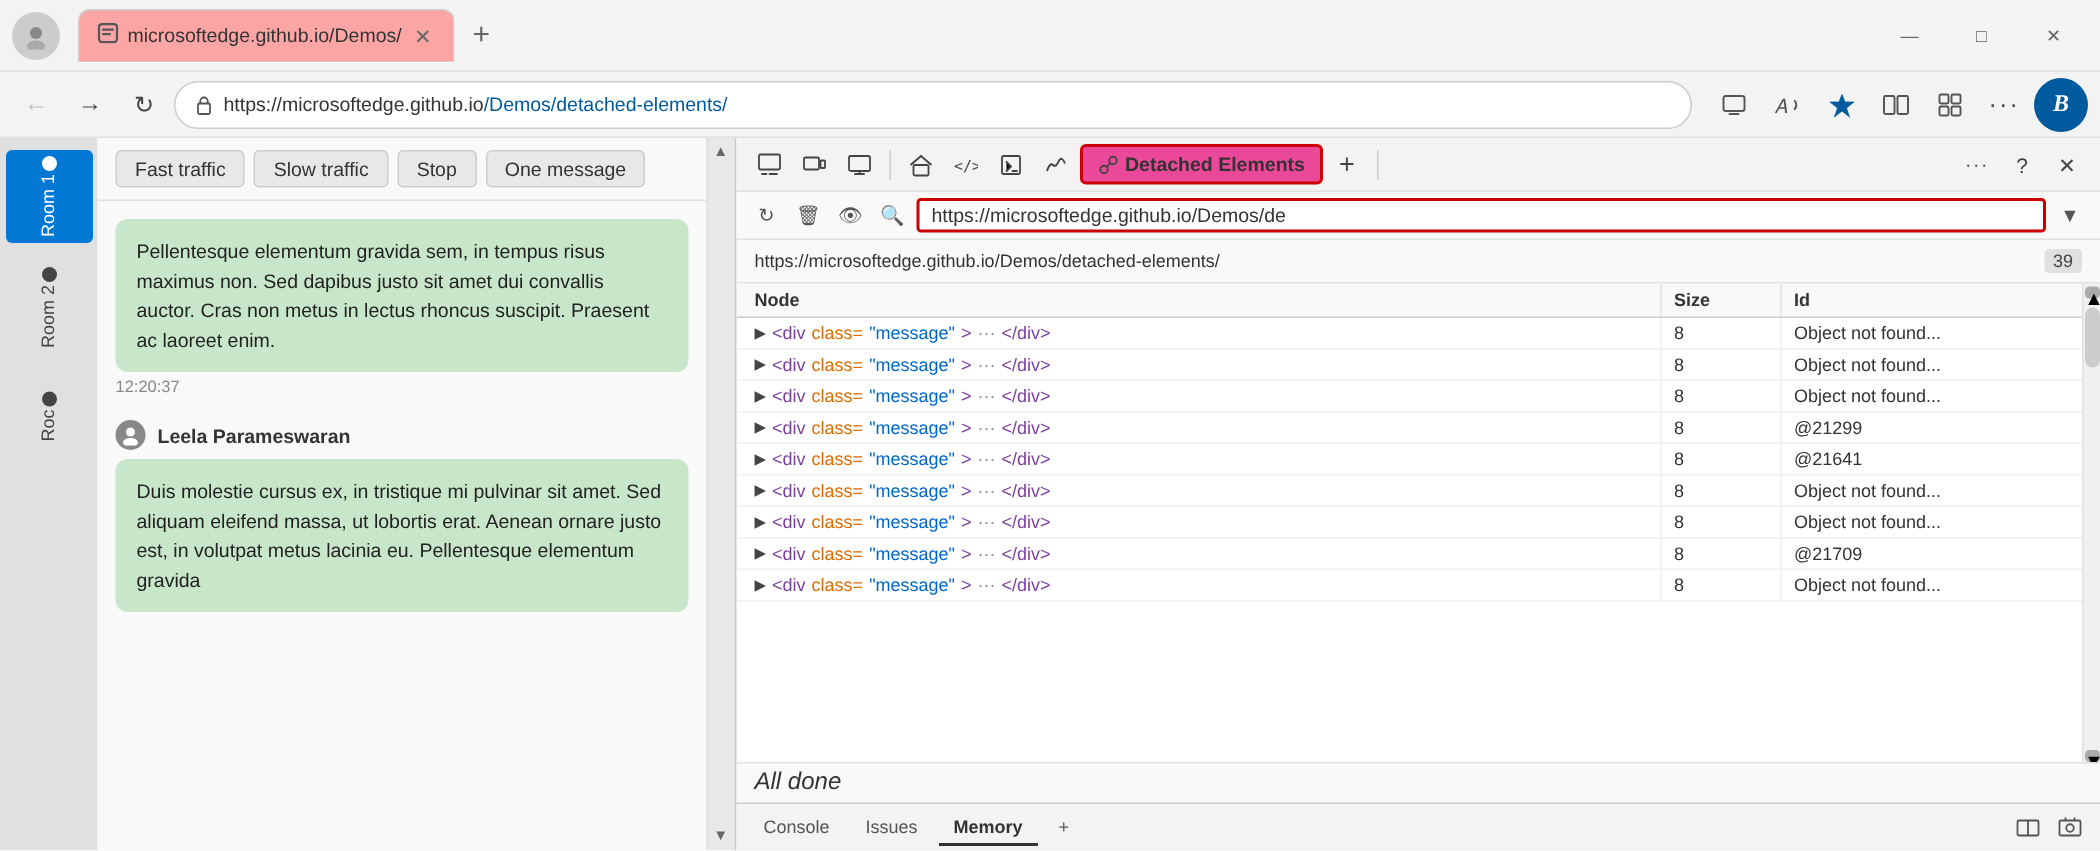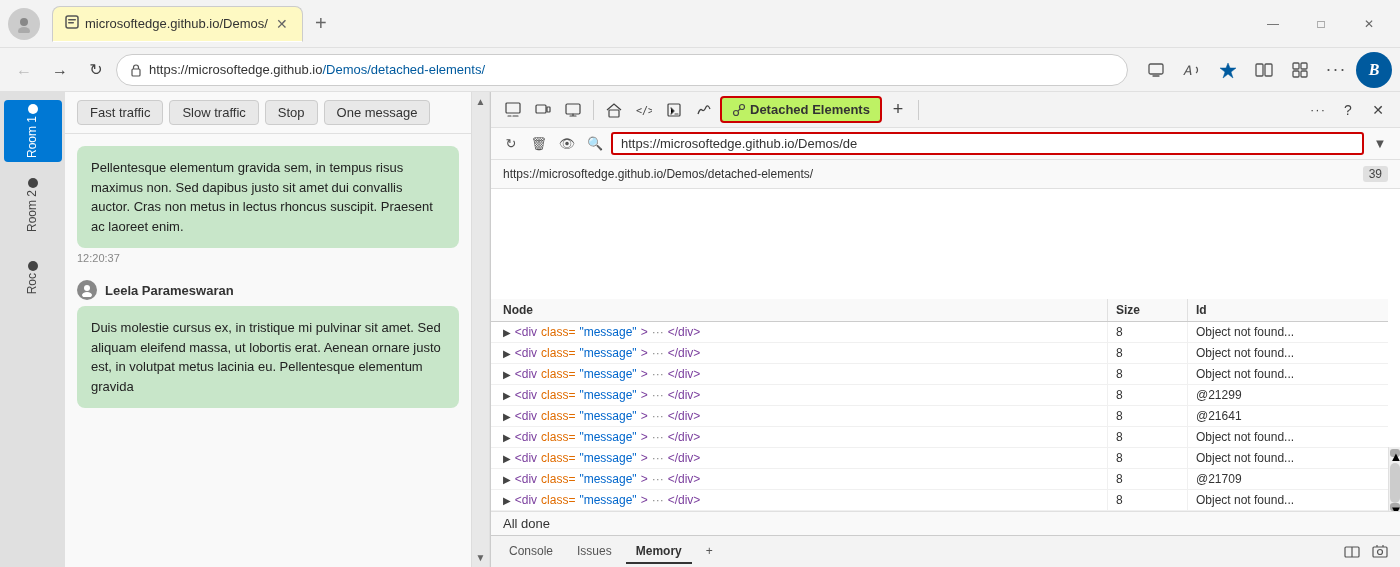--- a/index.html
+++ b/index.html
@@ -5,21 +5,21 @@
     * { box-sizing: border-box; margin: 0; padding: 0; }
     body { font-family: 'Segoe UI', Arial, sans-serif; font-size: 13px; background: #f3f3f3; overflow: hidden; width: 1400px; height: 567px; }
 
     
     .browser-window { width: 1400px; height: 567px; background: #fff; display: flex; flex-direction: column; }
 
     
     .title-bar { display: flex; align-items: center; background: #f3f3f3; height: 48px; padding: 0 8px; gap: 4px; border-bottom: 1px solid #e0e0e0; }
     .tab-avatar { width: 32px; height: 32px; border-radius: 50%; background: #ccc; display: flex; align-items: center; justify-content: center; color: #666; font-size: 16px; margin-right: 8px; }
     .tab-bar { display: flex; align-items: center; flex: 1; gap: 4px; }
-    .tab { display: flex; align-items: center; background: #fef9c3; border: 1px solid #ccc; border-radius: 8px 8px 0 0; padding: 6px 12px; gap: 6px; font-size: 13px; color: #333; height: 36px; border-bottom: 1px solid #fff; }
+    .tab { display: flex; align-items: center; background: #fca5a5; border: 1px solid #ccc; border-radius: 8px 8px 0 0; padding: 6px 12px; gap: 6px; font-size: 13px; color: #333; height: 36px; border-bottom: 1px solid #fff; }
     .tab-icon { color: #666; font-size: 12px; }
     .tab-close { width: 16px; height: 16px; display: flex; align-items: center; justify-content: center; border-radius: 50%; color: #666; cursor: pointer; font-size: 14px; }
     .new-tab-btn { width: 28px; height: 28px; display: flex; align-items: center; justify-content: center; border-radius: 50%; color: #666; font-size: 20px; cursor: pointer; }
     .window-controls { display: flex; gap: 2px; margin-left: auto; }
     .win-btn { width: 46px; height: 32px; display: flex; align-items: center; justify-content: center; color: #666; font-size: 12px; cursor: pointer; }
 
     
     .address-bar { display: flex; align-items: center; background: #f3f3f3; height: 44px; padding: 0 8px; gap: 4px; border-bottom: 1px solid #e0e0e0; }
     .nav-btn { width: 32px; height: 32px; display: flex; align-items: center; justify-content: center; border-radius: 4px; cursor: pointer; color: #444; font-size: 16px; }
     .nav-btn.disabled { color: #bbb; cursor: default; }
@@ -56,21 +56,21 @@
     .message-sender { display: flex; align-items: center; gap: 8px; margin-bottom: 6px; font-weight: 600; font-size: 13px; color: #333; }
     .sender-avatar { width: 20px; height: 20px; border-radius: 50%; background: #888; display: flex; align-items: center; justify-content: center; color: #fff; font-size: 12px; }
 
     
     .devtools-panel { flex: 1; display: flex; flex-direction: column; background: #fff; border-left: 1px solid #ccc; }
 
     
     .dt-toolbar { display: flex; align-items: center; padding: 0 8px; height: 36px; border-bottom: 1px solid #e0e0e0; background: #f3f3f3; gap: 2px; }
     .dt-btn { width: 28px; height: 28px; display: flex; align-items: center; justify-content: center; border-radius: 4px; cursor: pointer; color: #444; font-size: 14px; }
     .dt-tab { display: flex; align-items: center; gap: 4px; padding: 4px 10px; cursor: pointer; font-size: 13px; color: #444; border-radius: 4px; }
-    .dt-tab.active { background: #bef264; border: 2px solid #c00; color: #333; font-weight: 600; }
+    .dt-tab.active { background: #ec4899; border: 2px solid #c00; color: #333; font-weight: 600; }
     .dt-sep { width: 1px; height: 20px; background: #ccc; margin: 0 4px; }
     .dt-more { margin-left: auto; width: 28px; height: 28px; display: flex; align-items: center; justify-content: center; color: #444; cursor: pointer; }
 
     
     .dt-urlbar { display: flex; align-items: center; padding: 4px 8px; background: #f9f9f9; border-bottom: 1px solid #e0e0e0; gap: 4px; height: 32px; }
     .dt-nav-btn { width: 24px; height: 24px; display: flex; align-items: center; justify-content: center; border-radius: 3px; cursor: pointer; color: #555; font-size: 13px; }
     .dt-url-input { flex: 1; padding: 2px 8px; border: 2px solid #c00; border-radius: 3px; font-size: 13px; color: #333; background: #fff; outline: none; }
 
     
     .dt-content { flex: 1; overflow: hidden; display: flex; flex-direction: column; }
@@ -87,21 +87,21 @@
     .dt-cell-node { flex: 1; padding: 3px 12px; font-size: 12px; color: #333; border-right: 1px solid #f0f0f0; display: flex; align-items: center; gap: 4px; }
     .dt-cell-size { width: 80px; padding: 3px 8px; font-size: 12px; color: #333; border-right: 1px solid #f0f0f0; }
     .dt-cell-id { flex: 0 0 200px; padding: 3px 8px; font-size: 12px; color: #333; }
     .expand-btn { color: #444; font-size: 10px; cursor: pointer; }
     .node-tag { color: #7b3f9e; }
     .node-attr-name { color: #e06c00; }
     .node-attr-val { color: #0066cc; }
     .node-ellipsis { color: #888; }
 
     
-    .dt-status { padding: 4px 12px; font-size: 13px; color: #333; background: #f9f9f9; border-top: 1px solid #e0e0e0; }
+    .dt-status { padding: 4px 12px; font-size: 16px; color: #333; background: #f9f9f9; border-top: 1px solid #e0e0e0; font-style: italic; }
 
     
     .dt-bottom-tabs { display: flex; align-items: center; border-top: 1px solid #ccc; background: #f3f3f3; height: 32px; padding: 0 8px; gap: 4px; }
     .dt-bottom-tab { padding: 4px 10px; font-size: 12px; color: #555; cursor: pointer; border-bottom: 2px solid transparent; }
     .dt-bottom-tab.active { color: #333; border-bottom: 2px solid #333; font-weight: 600; }
     .dt-bottom-right { margin-left: auto; display: flex; gap: 4px; }
     .dt-bottom-icon { width: 24px; height: 24px; display: flex; align-items: center; justify-content: center; color: #555; cursor: pointer; font-size: 14px; }
 
     
     .chat-scroll { width: 18px; background: #e8e8e8; display: flex; flex-direction: column; align-items: center; border-left: 1px solid #ddd; }
@@ -315,21 +315,21 @@
         <input class="dt-url-input" type="text" value="https://microsoftedge.github.io/Demos/de" style="">
         <div class="dt-nav-btn">▼</div>
       </div>
 
       <div class="dt-content">
         <div class="dt-url-header">
           <span>https://microsoftedge.github.io/Demos/detached-elements/</span>
           <span class="dt-badge">39</span>
         </div>
 
-        <div style="flex:1; display:flex; overflow:hidden;align-items:flex-end;">
+        <div style="flex:1; display:flex; overflow:hidden;">
           <div class="dt-table" style="flex:1; overflow-y:auto;">
             <div class="dt-table-header">
               <div class="dt-col-node">Node</div>
               <div class="dt-col-size">Size</div>
               <div class="dt-col-id">Id</div>
             </div>
 
             <div class="dt-row">
               <div class="dt-cell-node">
                 <span class="expand-btn">▶</span>

